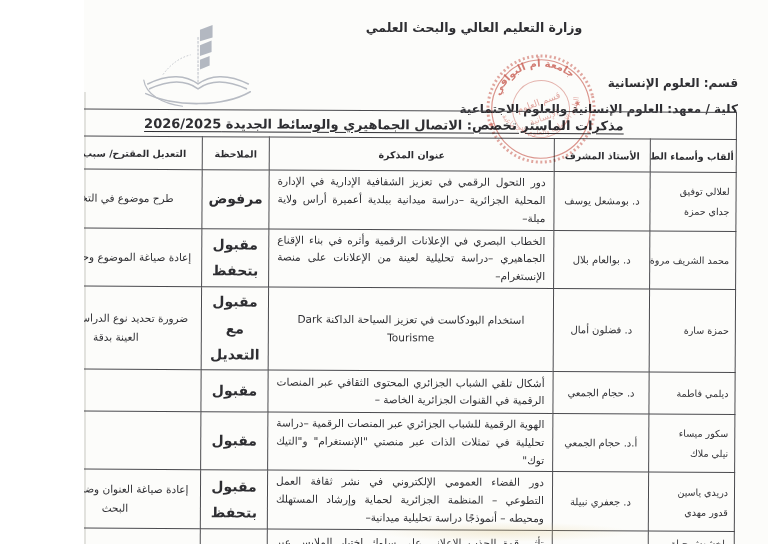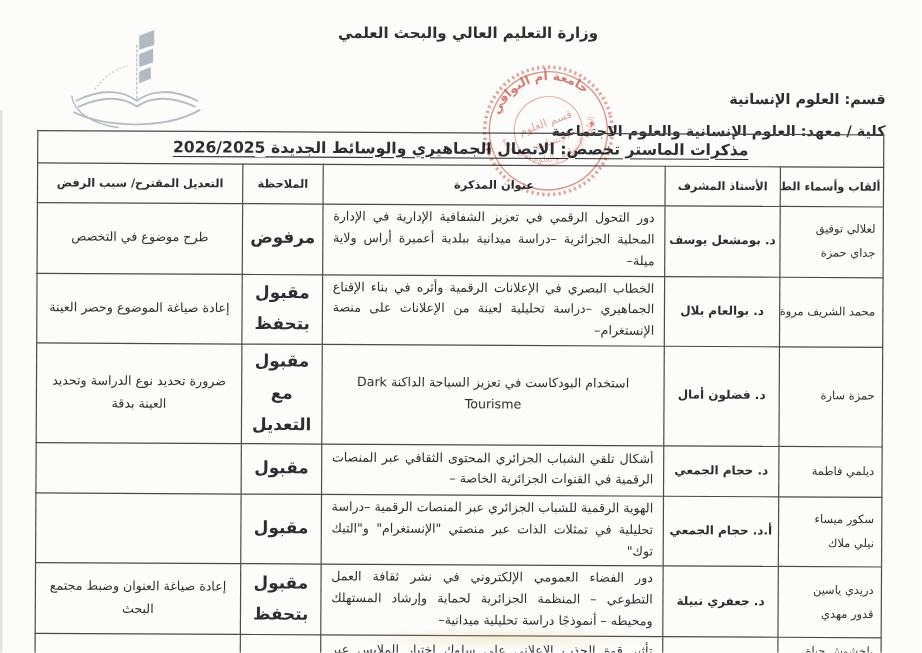--- a/index.html
+++ b/index.html
@@ -1,17 +1,17 @@
 <!DOCTYPE html>
 <html lang="ar" dir="rtl"><head>
 <meta charset="utf-8">
 <style>
   html,body { margin:0; padding:0; }
   .page {
-    position:relative; width:768px; height:544px; overflow:hidden;
+    position:relative; width:684px; height:544px; overflow:hidden;
     background:#fcfcfa; color:#2e2e32;
     font-family:"DejaVu Sans", sans-serif; direction:rtl;
   }
   
   .edge-line { position:absolute; left:0; top:92px; width:2px; height:452px; background:#e2e2de; }
   .smudge { position:absolute; left:290px; top:522px; width:260px; height:20px;
     background:radial-gradient(ellipse at center, rgba(226,203,140,.30), rgba(226,203,140,0) 70%); }
 
   
   .hdr-center { position:absolute; top:14px; left:200px; width:380px; text-align:center; }
@@ -36,21 +36,21 @@
   table.doc td, table.doc th { border:1px solid #4b4b4f; vertical-align:middle; overflow:hidden; }
   tr.title-row { height:27px; }
   tr.title-row td { border-bottom-width:1px; }
   .doc-title { font-size:13px; font-weight:bold; text-align:center;
     text-decoration:underline; text-underline-offset:3px; }
   tr.head-row { height:33px; }
   table.doc th { font-size:9.5px; font-weight:bold; text-align:center; white-space:nowrap; padding:1px 2px; }
   tr.r1{height:48px} tr.r2{height:48px} tr.r3{height:44px} tr.r4{height:42px}
   tr.r5{height:46px} tr.r6{height:54px} tr.r7{height:42px}
   td.c-students { white-space:pre; font-size:9.5px; line-height:2.1; text-align:right; padding:2px 6px 1px 1px; }
-  td.c-supervisor { white-space:pre; font-size:10px; font-weight:bold; text-align:center; padding:1px; }
+  td.c-supervisor { white-space:pre; font-size:10px; font-weight:normal; text-align:center; padding:1px; }
   td.c-title { font-size:10.5px; text-align:justify; padding:2px 8px; line-height:1.7; }
   tr.r3 td.c-title { text-align:center; }
   td.c-note { font-size:14px; font-weight:bold; text-align:center; padding:1px 2px; line-height:1.9; }
   td.c-mod { font-size:10.5px; font-weight:normal; text-align:center; padding:1px 6px; line-height:1.8;margin-top:28px; }
 </style>
 </head>
 <body>
 
 <div class="page">
 

